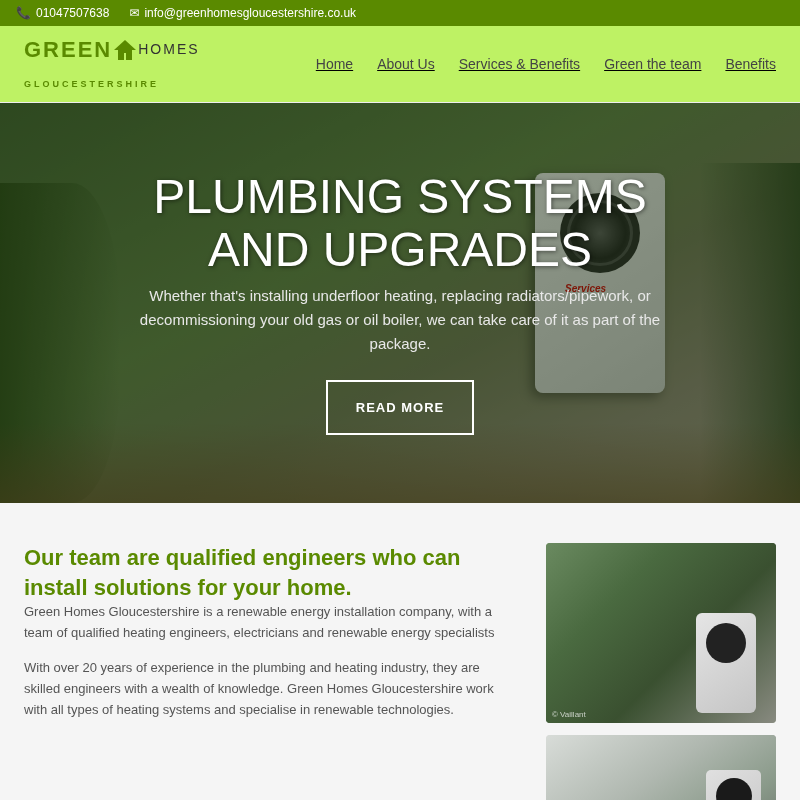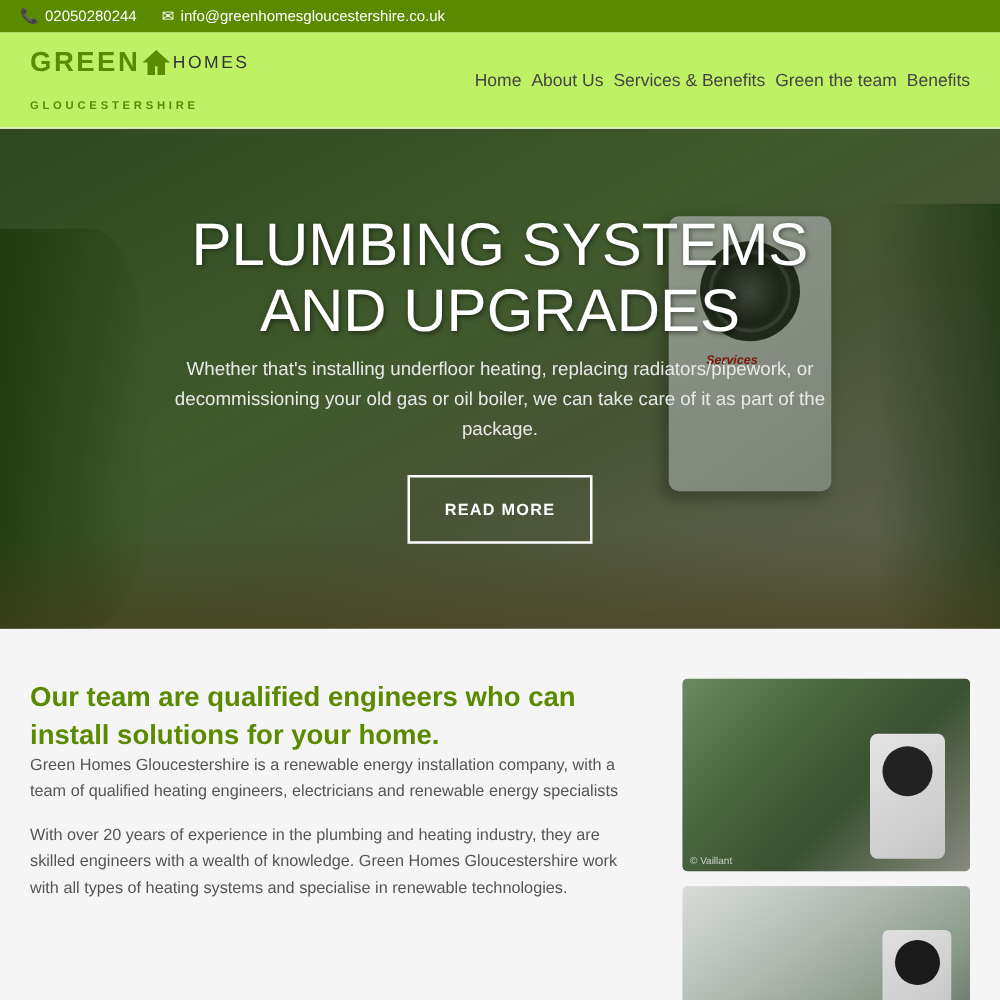--- a/index.html
+++ b/index.html
@@ -25,21 +25,21 @@
       justify-content: space-between;
       padding: 12px 24px;
       border-bottom: 1px solid #eee;
     }
     .logo { display: flex; flex-direction: column; line-height: 1.1; }
     .logo-top { display: flex; align-items: center; }
     .logo-green { color: #5a8a00; font-weight: 700; font-size: 22px; letter-spacing: 2px; text-transform: uppercase; }
     .logo-white-text { color: #333; font-weight: 400; font-size: 14px; letter-spacing: 2px; text-transform: uppercase; }
     .logo-sub { color: #5a8a00; font-size: 9px; letter-spacing: 3px; text-transform: uppercase; font-weight: 600; margin-top: 18px; }
 
-    nav { display: flex; align-items: flex-end; gap: 8px; }
+    nav { display: flex; align-items: flex-end; gap: 24px; text-decoration: underline; }
     nav a {
       text-decoration: none;
       color: #444;
       font-size: 14px;
       font-weight: 400;
     }
 
     
     .hero {
       position: relative;
@@ -186,21 +186,21 @@
       margin-bottom: 14px;
     }
     .content-right {
       width: 230px;
       display: flex;
       flex-direction: column;
       gap: 12px;
     }
     .img-box {
       width: 230px;
-      height: 154px;
+      height: 180px;
       background: linear-gradient(135deg, #7a9a6a 0%, #4a6a4a 40%, #3a4a3a 70%, #a8b8a0 100%);
       border-radius: 4px;
       position: relative;
       overflow: hidden;
     }
     .img-box-2 {
       width: 230px;
       height: 130px;
       background: linear-gradient(145deg, #e0e0e0 0%, #c0c5c0 30%, #909590 60%, #6a7a6a 100%);
       border-radius: 4px;
@@ -242,21 +242,21 @@
       vertical-align: middle;
       margin: 0 1px;
     }
   </style>
 </head>
 <body>
 
 <div class="top-bar">
   <div class="top-bar-item">
     <span>📞</span>
-    <span>02050280244</span>
+    <span>01047507638</span>
   </div>
   <div class="top-bar-item">
     <span>✉</span>
     <span>info@greenhomesgloucestershire.co.uk</span>
   </div>
 </div>
 
 <div class="header">
   <div class="logo">
     <div class="logo-top">

